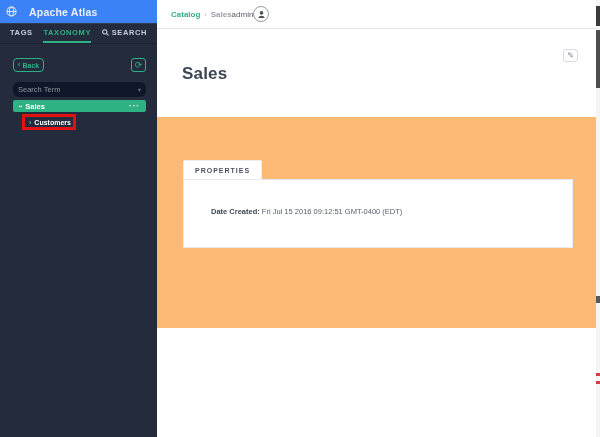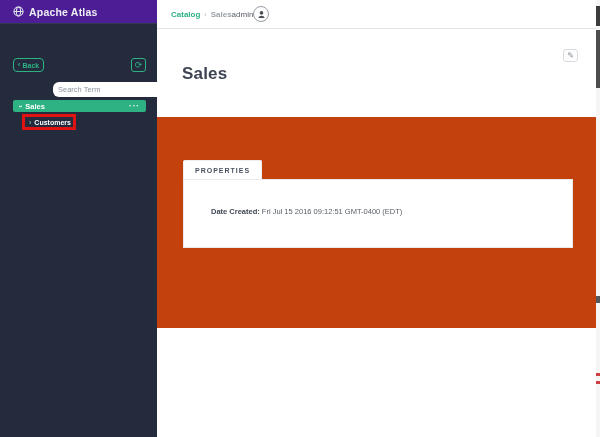--- a/index.html
+++ b/index.html
@@ -6,22 +6,22 @@
   html,body { background:#ffffff; }
   .app {
     position:relative; width:600px; height:437px; overflow:hidden;
     font-family:"Liberation Sans", sans-serif; background:#ffffff;
     -webkit-font-smoothing:antialiased;
   }
 
   
   .sidebar { position:absolute; left:0; top:0; width:157px; height:437px; background:#232b3d; }
   .sidebar-header {
-    height:24px; display:flex; align-items:center; gap:5px; padding-left:13px;
-    background:#4c1d95; border-bottom:1px solid #333c4e;
+    height:24px; display:flex; align-items:center; gap:12px; padding-left:6px;
+    background:#3b82f6; border-bottom:1px solid #333c4e;
   }
   .logo-icon { display:flex; }
   .app-title { color:#eceef3; font-size:10.5px; font-weight:700; letter-spacing:.2px; }
 
   .tabs {
     height:20px; display:flex; align-items:stretch; justify-content:space-between;
     padding:0 10px; border-bottom:1px solid #1a2130;
   }
   .tab {
     display:flex; align-items:center; gap:3px; cursor:pointer;
@@ -40,23 +40,23 @@
   .btn-back .chev { font-size:8px; line-height:1; margin-top:-1px; }
   .btn-refresh {
     position:absolute; left:131px; top:58px; width:15px; height:14px;
     border:1px solid #2eb183; border-radius:3px; background:transparent;
     color:#2eb183; font-size:9px; line-height:1;
     display:flex; align-items:center; justify-content:center; cursor:pointer;
   }
 
   .search-select {
     position:absolute; left:13px; top:82px; width:133px; height:15px;
-    background:#ffffff; border-radius:6px; cursor:pointer;
+    background:#0f172a; border-radius:6px; cursor:pointer;
     display:flex; align-items:center; justify-content:space-between; padding:0 5px;
-    font-size:7.5px; color:#8d929c;margin-left:40px;
+    font-size:7.5px; color:#8d929c;
   }
   .search-select .caret { color:#666a72; font-size:6.5px; }
 
   .tree-root {
     position:absolute; left:13px; top:100px; width:133px; height:12px;
     background:#2eb183; border-radius:2px; color:#ffffff; cursor:pointer;
     display:flex; align-items:center; padding:0 6px; font-size:7.5px; font-weight:700;
   }
   .tree-root .chev-down { display:inline-block; transform:rotate(90deg); font-size:7px; margin-right:4px; }
   .menu-dots { margin-left:auto; font-size:8px; font-weight:700; letter-spacing:1px; line-height:0; cursor:pointer; }
@@ -93,21 +93,21 @@
     position:absolute; left:406px; top:49px; width:15px; height:13px;
     background:#fdfdfd; border:1px solid #d8dbe0; border-radius:3px;
     color:#8d929c; font-size:8px; line-height:1; cursor:pointer;
     display:flex; align-items:center; justify-content:center;
   }
   .page-title {
     position:absolute; left:25px; top:64px;
     font-size:17px; font-weight:700; color:#3d4452; letter-spacing:.2px;
   }
 
-  .gray-section { position:absolute; left:0; top:117px; width:443px; height:211px; background:#c2410c; }
+  .gray-section { position:absolute; left:0; top:117px; width:443px; height:211px; background:#fdba74; }
   .prop-tab {
     position:absolute; left:26px; top:43px; height:20px; padding:0 11px;
     background:#ffffff; border:1px solid #eceef2; border-bottom:none; border-radius:2px 2px 0 0;
     display:flex; align-items:center; cursor:pointer;
     font-size:7px; font-weight:700; letter-spacing:1px; color:#4a5160;
   }
   .prop-panel {
     position:absolute; left:26px; top:62px; width:390px; height:69px;
     background:#ffffff; border:1px solid #e8eaef;
   }
@@ -134,20 +134,37 @@
       <span class="logo-icon">
         <svg width="11" height="11" viewBox="0 0 12 12" fill="none" stroke="#dfe3ea" stroke-width="1.1">
           <circle cx="6" cy="6" r="5"></circle>
           <ellipse cx="6" cy="6" rx="2.3" ry="5"></ellipse>
           <line x1="1" y1="6" x2="11" y2="6"></line>
         </svg>
       </span>
       <span class="app-title">Apache Atlas</span>
     </div>
 
+    <div class="tabs">
+      <div class="tab">
+        <span>TAGS</span>
+      </div>
+      <div class="tab active">
+        <span>TAXONOMY</span>
+      </div>
+      <div class="tab">
+        <span class="search-glyph">
+          <svg width="7" height="7" viewBox="0 0 8 8" fill="none" stroke="currentColor" stroke-width="1.2">
+            <circle cx="3.2" cy="3.2" r="2.4"></circle>
+            <line x1="5.1" y1="5.1" x2="7.4" y2="7.4"></line>
+          </svg>
+        </span>
+        <span>SEARCH</span>
+      </div>
+    </div>
 
     <div class="btn-back">
       <span class="chev">‹</span>
       <span>Back</span>
     </div>
 
     <div class="btn-refresh">
       <span>⟳</span>
     </div>
 

